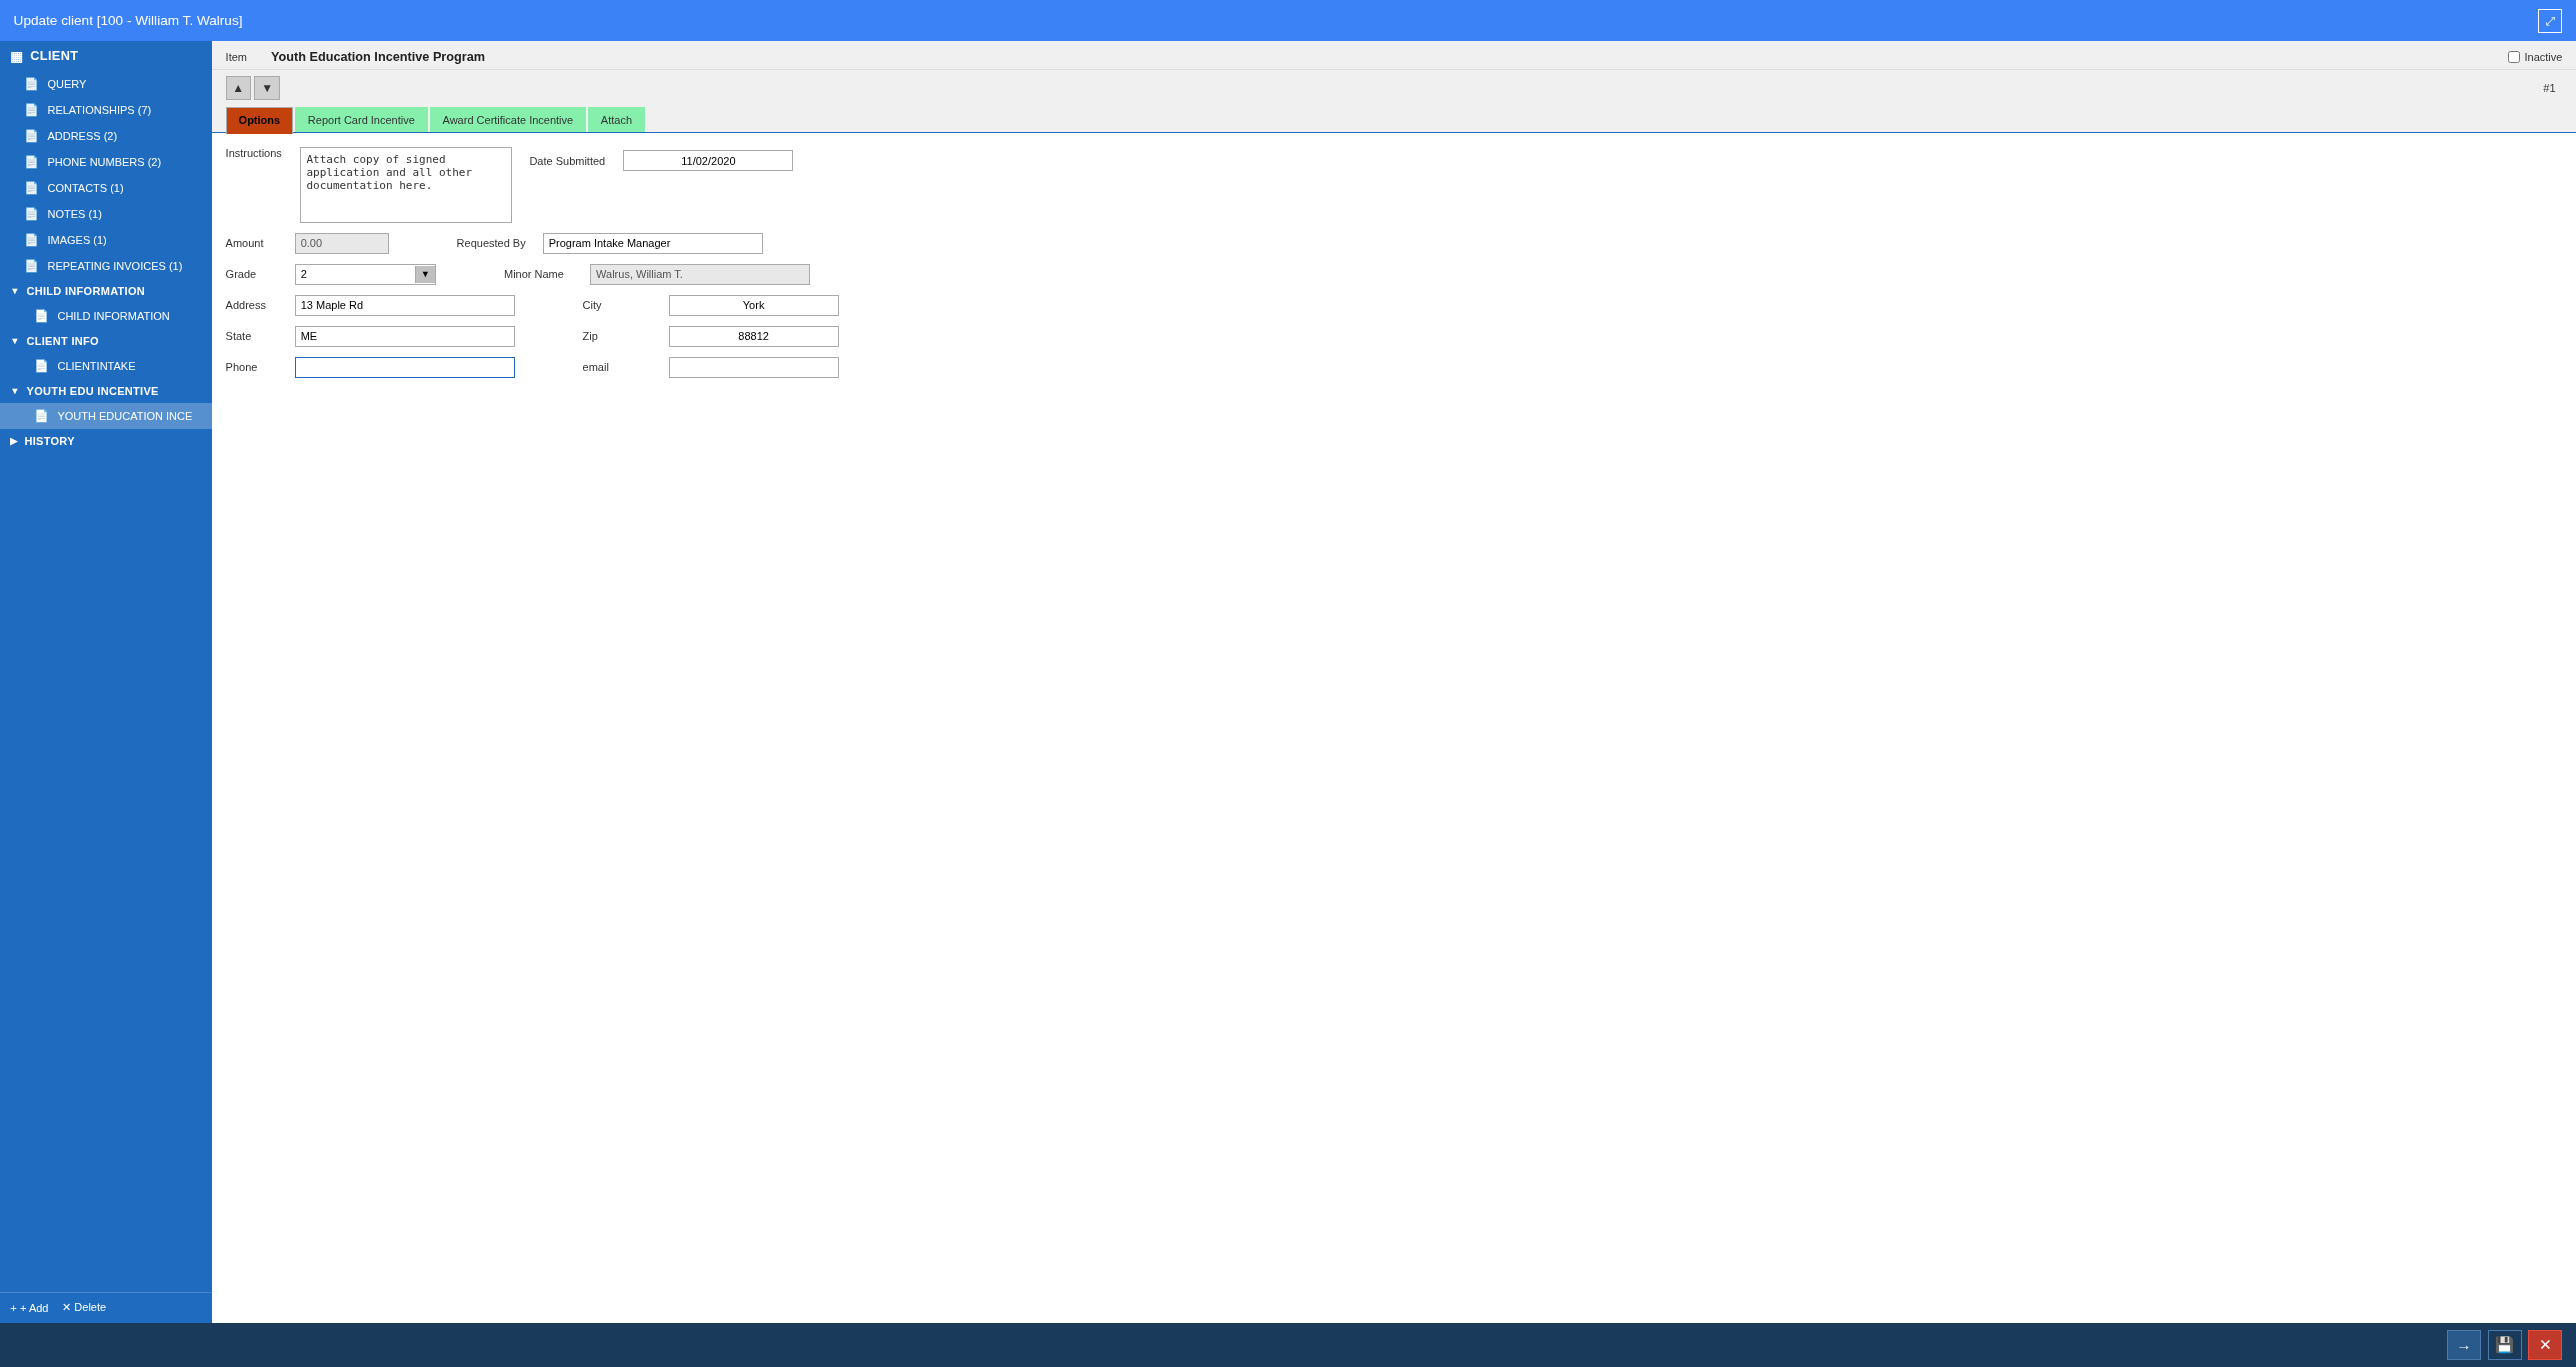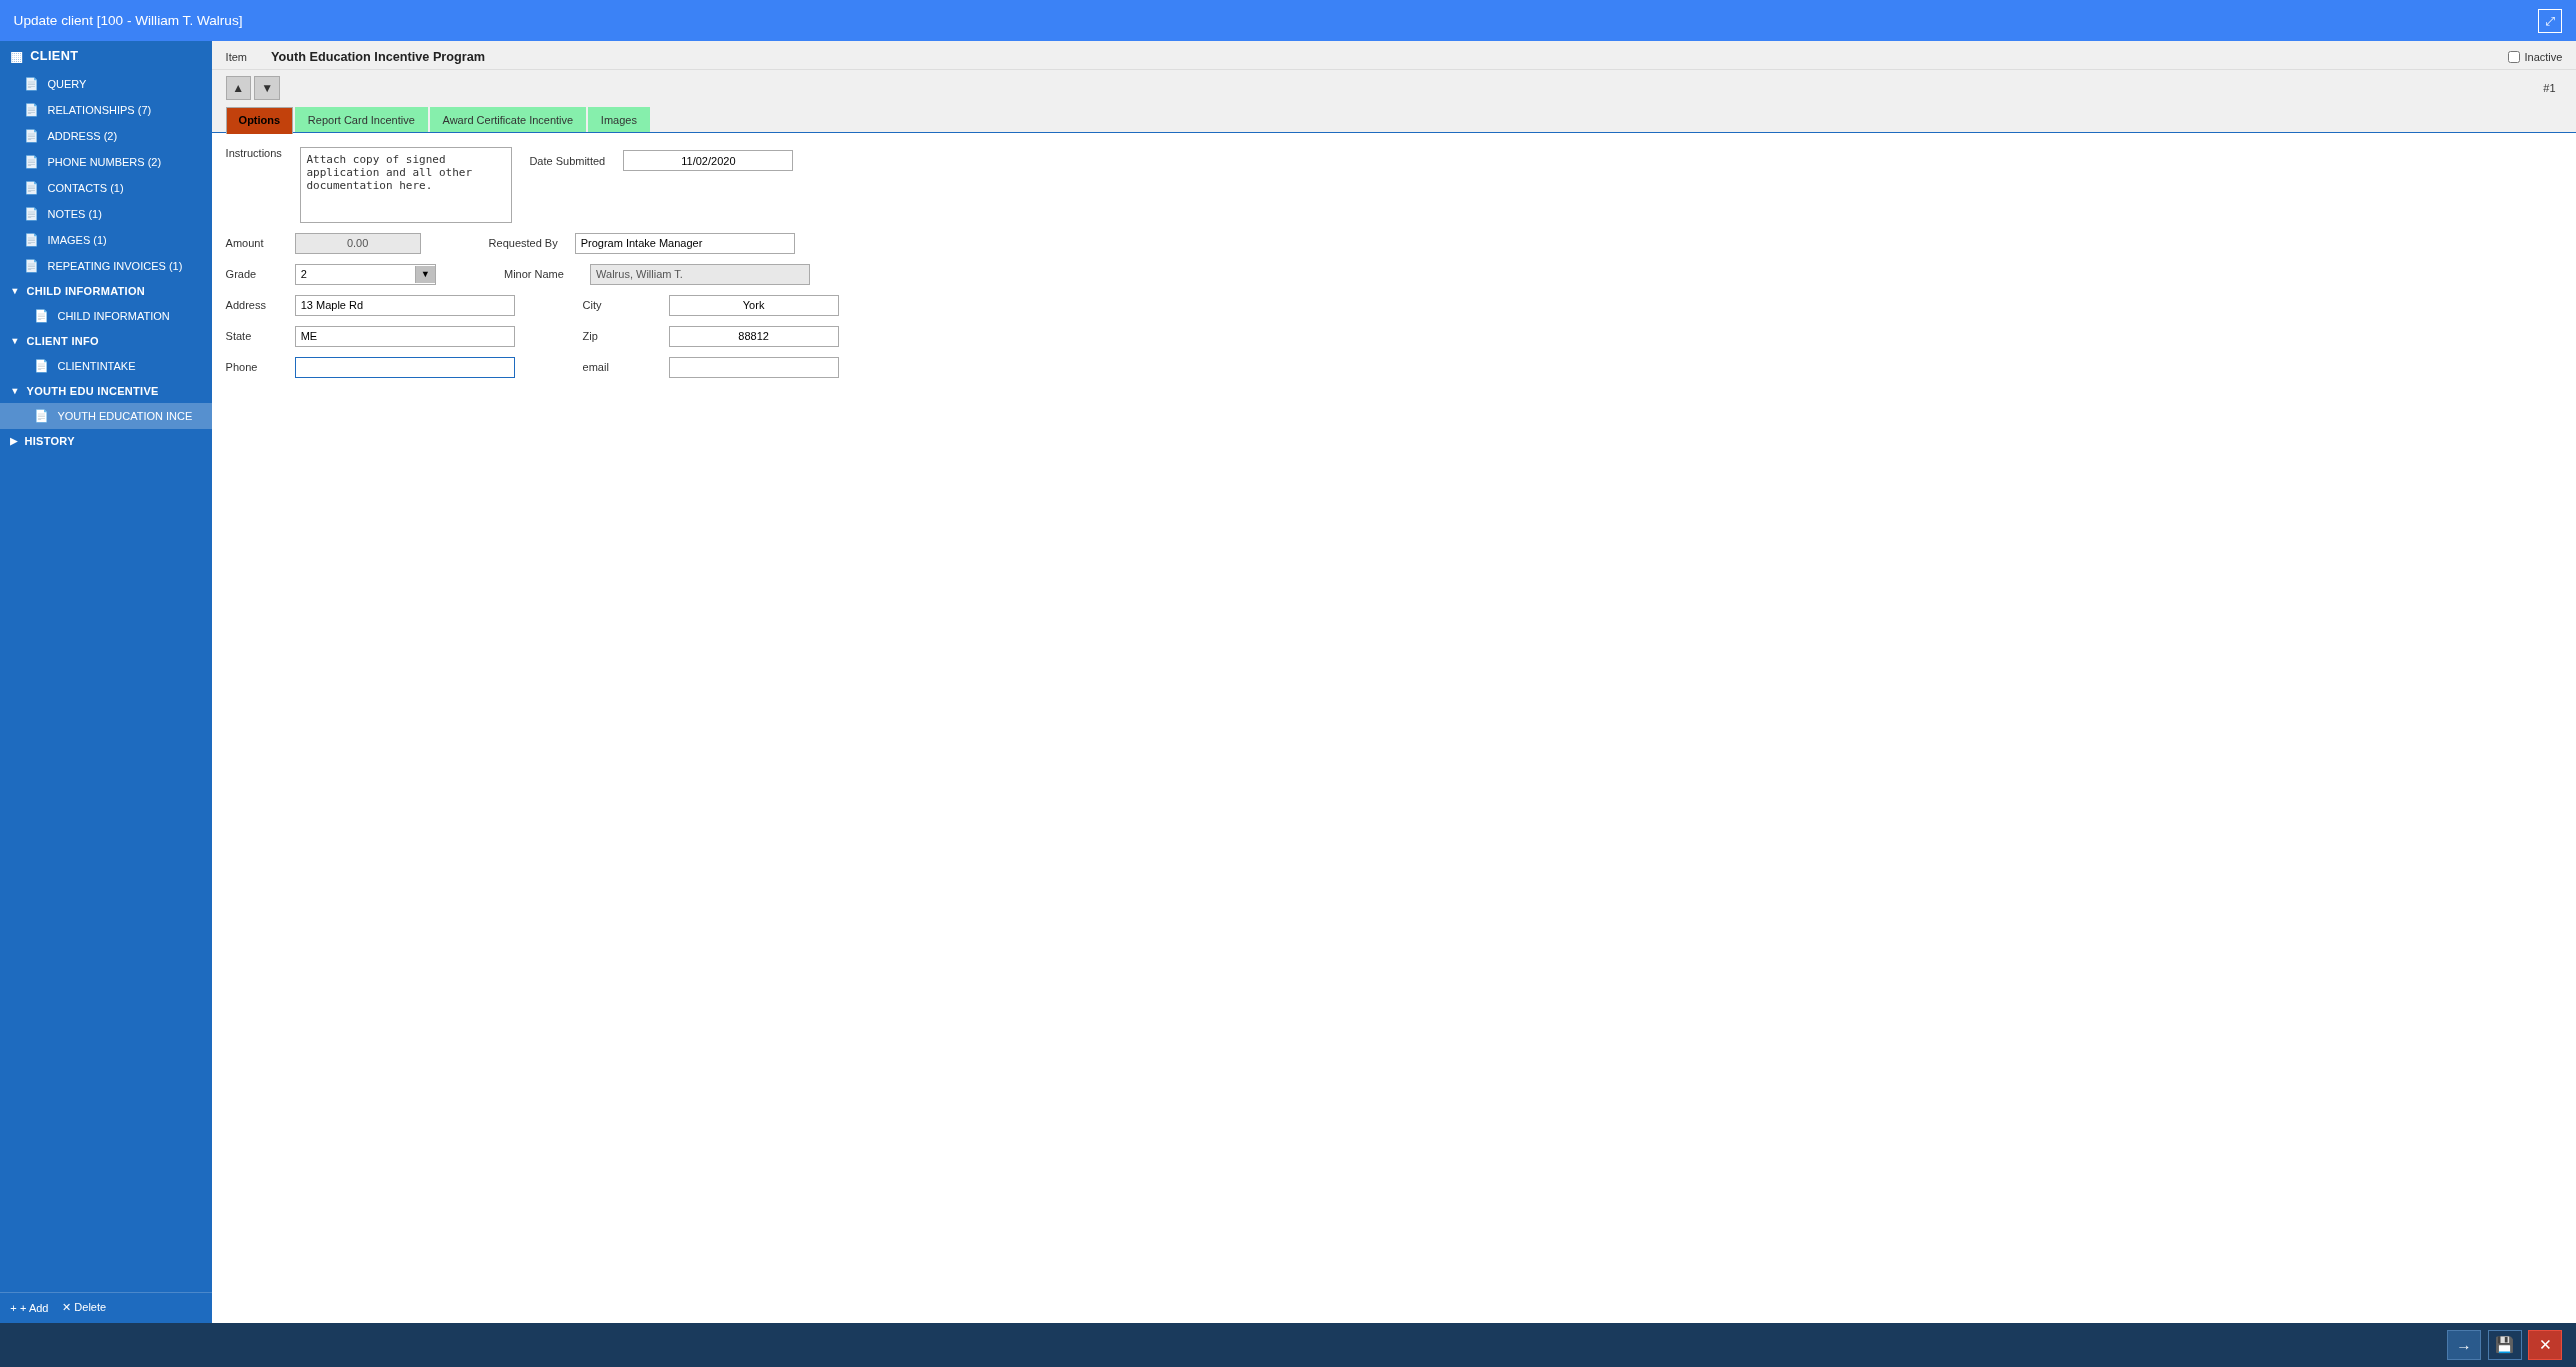--- a/index.html
+++ b/index.html
@@ -226,23 +226,23 @@
       border: 0.8px solid #aaa;
       padding: 5.1px;
       font-size: 11px;
       resize: none;
       background: white;
       color: #333;
       overflow-y: auto;
     }
 
     .amount-input {
-      width: 126px;
+      width: 94px;
       background: #d0d0d0;
-      text-align: center;
+      text-align: left;
     }
     .grade-select-wrap {
       display: flex;
       align-items: center;
       border: 0.8px solid #aaa;
       background: white;
     }
     .grade-select {
       border: none;
       outline: none;
@@ -423,21 +423,21 @@
       <div class="tab active">
         <span>Options</span>
       </div>
       <div class="tab">
         <span>Report Card Incentive</span>
       </div>
       <div class="tab">
         <span>Award Certificate Incentive</span>
       </div>
       <div class="tab">
-        <span>Images</span>
+        <span>Attach</span>
       </div>
     </div>
 
     <div class="form-area">
 
       <div class="form-row">
         <div class="form-group-top">
           <label class="form-label">Instructions</label>
           <textarea class="instructions-box" style="">Attach copy of signed application and all other documentation here.</textarea>
         </div>

